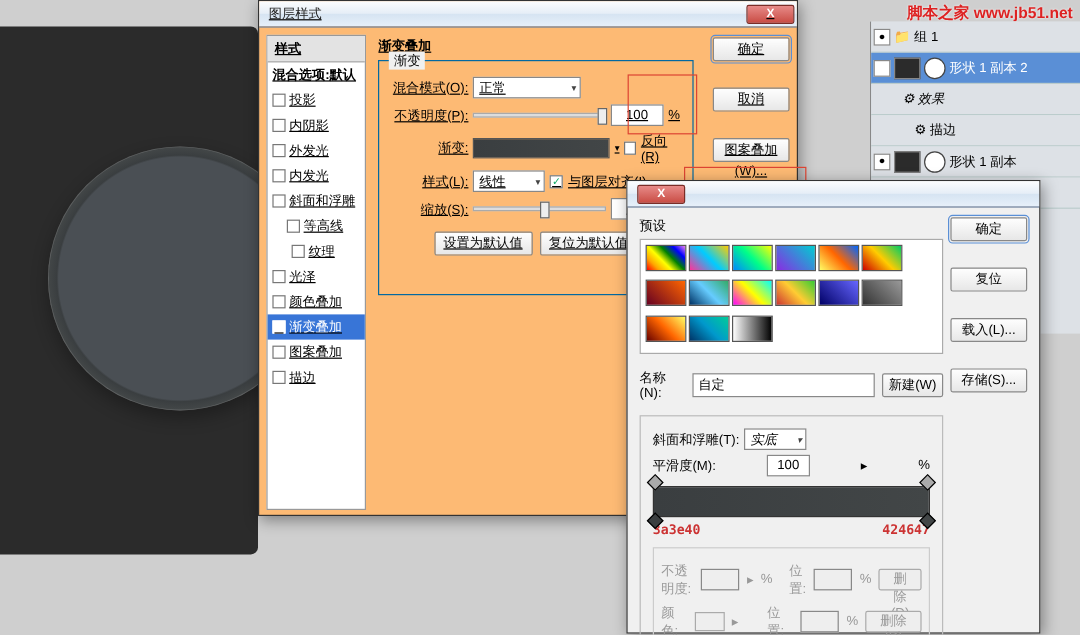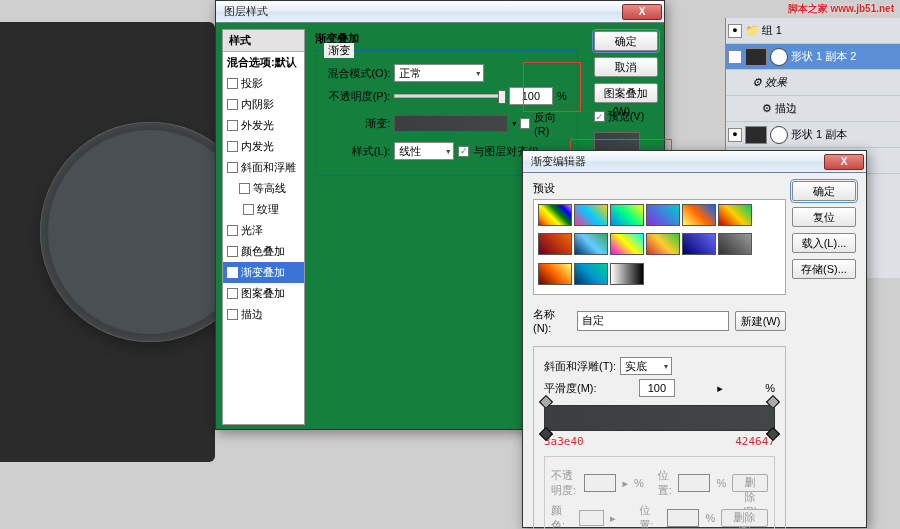--- a/index.html
+++ b/index.html
@@ -3,31 +3,31 @@
 <meta charset="utf-8">
 <style>
 * { box-sizing: border-box; margin: 0; padding: 0; font-family: "Microsoft YaHei", SimSun, Tahoma, sans-serif; font-size: 11px; }
 body { background: #cfcfcf; width: 900px; height: 529px; position: relative; overflow: hidden; }
 .canvas-bg { position: absolute; left: 0; top: 22px; width: 215px; height: 440px; background: #2b2b2b; border-radius: 0 6px 6px 0; display: flex; align-items: center; justify-content: flex-end; }
 .ring { width: 220px; height: 220px; border-radius: 50%; background: radial-gradient(circle, #4a4f54 0%, #4a4f54 65%, #3a3e40 66%, #424647 70%, #b5b5b5 72%, #d6d6d6 85%, #b5b5b5 100%); position: absolute; left: 40px; top: 100px; box-shadow: 0 6px 14px rgba(0,0,0,.3); }
 .dialog { position: absolute; border: 1px solid #333; box-shadow: 2px 3px 12px rgba(0,0,0,.4); }
 .titlebar { height: 22px; background: linear-gradient(#fcfdfe,#e6eef7 48%,#d6e4f2 52%,#e7f0fa); border-bottom: 1px solid #6a7f9a; display: flex; align-items: center; padding: 0 2px 0 8px; }
 .titlebar .title { flex: 1; color: #222; }
 .titlebar .close { width: 40px; height: 16px; background: linear-gradient(#e78a88,#c94c44); border: 1px solid #7a2d27; border-radius: 2px; display: flex; align-items: center; justify-content: center; color: #fff; font-weight: bold; font-size: 10px; }
-#layer-style-dialog { left: 215px; top: 0; width: 450px; height: 430px; background: #15803d; }
+#layer-style-dialog { left: 215px; top: 0; width: 450px; height: 430px; background: #fdba74; text-decoration: underline; }
 .ls-body { display: flex; height: 408px; }
 .ls-left { width: 88px; border-right: 1px solid #999; background: #fff; margin: 6px 0 6px 6px; border: 1px solid #999; }
 .ls-left .hdr { background: #e3e3e3; padding: 3px 6px; border-bottom: 1px solid #aaa; font-weight: bold; }
 .ls-left .row { padding: 3px 4px; display: flex; align-items: center; gap: 3px; }
 .ls-left .row.selected { background: #3875d7; color: #fff; }
 .ls-left .chk { width: 11px; height: 11px; border: 1px solid #777; background: #fff; display: inline-flex; align-items: center; justify-content: center; font-size: 9px; color: #333; }
 .ls-left .row.selected .chk { border-color:#fff; color: #fff; }
 .ls-center { flex: 1; padding: 8px 10px; }
 .ls-right { width: 80px; padding: 8px 6px; }
-.btn { display: block; width: 100%; height: 20px; border: 1px solid #888; background: linear-gradient(#fefefe,#e7e7e7); text-align: center; line-height: 18px; margin-bottom: 6px; border-radius: 2px; }
+.btn { display: block; width: 100%; height: 20px; border: 1px solid #888; background: linear-gradient(#fefefe,#e7e7e7); text-align: center; line-height: 18px; margin-bottom: 22px; border-radius: 2px; }
 .btn.primary { outline: 1px solid #5a8fd6; outline-offset: 1px; }
 .fieldset-title { font-weight: bold; margin-bottom: 4px; }
 .group-box { border: 1px solid #0369a1; padding: 8px 10px 10px; position: relative; margin-top: 4px; }
 .form-row { display: flex; align-items: center; gap: 4px; margin: 5px 0; }
 .form-row label { min-width: 64px; text-align: right; }
 .select { border: 1px solid #888; background: #fff; height: 18px; padding: 0 16px 0 4px; position: relative; display: inline-flex; align-items: center; min-width: 90px; }
 .select::after { content: "▾"; position: absolute; right: 3px; font-size: 8px; color: #444; }
 .numbox { width: 44px; height: 18px; border: 1px solid #888; background: #fff; text-align: center; }
 .slider { flex: 1; height: 4px; background: #ddd; border: 1px solid #aaa; position: relative; }
 .slider .thumb { position: absolute; top: -5px; width: 8px; height: 14px; background: #eee; border: 1px solid #666; }
@@ -43,32 +43,32 @@
 .ge-right { width: 64px; }
 .presets { border: 1px solid #aaa; background: #fff; height: 96px; padding: 4px; display: flex; flex-wrap: wrap; gap: 2px; overflow: hidden; }
 .sw { width: 34px; height: 22px; border: 1px solid #555; }
 .name-row { display: flex; align-items: center; gap: 6px; margin: 12px 0; }
 .name-input { flex: 1; height: 20px; border: 1px solid #888; background: #fff; padding: 0 4px; }
 .grad-bar-wrap { border: 1px solid #bbb; padding: 10px; margin-top: 6px; }
 .grad-bar { height: 26px; background: linear-gradient(90deg,#3a3e40,#424647); border: 1px solid #333; position: relative; margin: 6px 0 4px; }
 .stop-handle { position: absolute; width: 10px; height: 10px; background: #333; border: 1px solid #000; transform: rotate(45deg); }
 .stop-handle.top { top: -9px; background:#aaa; }
 .stop-handle.bot { bottom: -9px; }
-.hex { font-family: monospace; color: #c33; }
+.hex { font-family: monospace; color: #c33; font-weight: bold; }
 .colorstop-label { color:#c33; font-family: monospace; display:flex; justify-content:space-between; margin-top:3px; }
 .stops-group { border: 1px solid #ccc; padding: 6px; margin-top: 8px; }
 .stops-group .form-row { gap: 6px; }
 .small-btn { height: 18px; padding: 0 6px; border: 1px solid #aaa; background: #eee; border-radius: 2px; color:#999; }
 .layers-panel { position: absolute; right: 0; top: 18px; width: 175px; height: 260px; background: #dde1e6; border-left: 1px solid #888; }
 .layer-row { display: flex; align-items: center; height: 26px; border-bottom: 1px solid #bcc; padding: 0 2px; gap: 3px; background:#dde1e6; }
 .layer-row.selected { background: #5a8fd6; color:#fff; }
 .layer-row .eye { width: 14px; height: 14px; border:1px solid #888; background:#fff; font-size:9px; text-align:center; }
 .layer-row .thumb1 { width: 22px; height: 18px; background:#2b2b2b; border:1px solid #888; }
 .layer-row .thumb2 { width: 18px; height: 18px; border-radius:50%; background:#fff; border:1px solid #444; }
-.watermark { position: absolute; right: 6px; top: 2px; color: #d22; font-size: 10px; font-weight: bold; text-shadow: 0 0 2px #fff; }
+.watermark { position: absolute; right: 6px; top: 2px; color: #d22; font-size: 13px; font-weight: bold; text-shadow: 0 0 2px #fff; }
 .ls-footer { display:flex; gap:6px; justify-content:center; margin-top:10px; }
 .ls-footer .btn { width: 82px; }
 .preview-chk { display:flex; align-items:center; gap:3px; margin-top:2px; }
 .preview-sw { width: 46px; height: 40px; margin-top: 8px; background: linear-gradient(90deg,#3a3e40,#424647); border:1px solid #666; }
 </style>
 </head>
 <body>
 
 <div class="canvas-bg">
   <div class="ring"></div>
@@ -193,41 +193,52 @@
           <span class="chk" style="width:11px;height:11px;border:1px solid #777;background:#fff;display:inline-block;"></span>
           <span>反向(R)</span>
         </div>
         <div class="form-row">
           <label>样式(L):</label>
           <div class="select" style="min-width:60px;">
               <span>线性</span>
             </div>
           <span class="chk" style="width:11px;height:11px;border:1px solid #777;background:#fff;display:inline-flex;align-items:center;justify-content:center;font-size:9px;color:#1a6;">✓</span>
           <span>与图层对齐(I)</span>
+        </div>
+        <div class="form-row">
+          <label>缩放(S):</label>
+          <div class="slider">
+              <div class="thumb" style="left:50%"></div>
+            </div>
+          <input class="numbox" value="100" style="">
+          <span>%</span>
+        </div>
+        <div class="ls-footer">
+          <button class="btn">设置为默认值</button>
+          <button class="btn">复位为默认值</button>
         </div>
       </div>
     </div>
     <div class="ls-right">
       <button class="btn primary">确定</button>
       <button class="btn">取消</button>
       <button class="btn">图案叠加(W)...</button>
       <div class="preview-chk">
         <span class="chk" style="width:11px;height:11px;border:1px solid #777;background:#fff;display:inline-flex;align-items:center;justify-content:center;font-size:9px;color:#1a6;">✓</span>
         <span>预览(V)</span>
       </div>
       <div class="preview-sw"></div>
     </div>
   </div>
   <div class="highlight-box hl1"></div>
   <div class="highlight-box hl2"></div>
 </div>
 
 <div id="gradient-editor" class="dialog">
   <div class="titlebar">
-    <span class="title">渐变编辑器</span>
     <span class="close">X</span>
   </div>
   <div class="ge-body">
     <div class="ge-left">
       <div style="margin-bottom:3px;">预设</div>
       <div class="presets" id="presets">
           <div class="sw" style="background: linear-gradient(45deg, red, orange, yellow, green, blue, violet);"></div>
           <div class="sw" style="background: linear-gradient(45deg, rgb(255, 51, 153), rgb(0, 204, 255), rgb(255, 204, 0));"></div>
           <div class="sw" style="background: linear-gradient(45deg, rgb(0, 136, 255), rgb(0, 255, 136), rgb(255, 255, 0));"></div>
           <div class="sw" style="background: linear-gradient(45deg, rgb(138, 43, 226), rgb(0, 206, 209));"></div>
@@ -244,21 +255,21 @@
           <div class="sw" style="background: linear-gradient(90deg, rgb(255, 255, 255), rgb(0, 0, 0));"></div>
         </div>
       <div class="name-row">
         <span>名称(N):</span>
         <input class="name-input" value="自定" style="">
         <button class="btn" style="width:54px;margin:0;">新建(W)</button>
       </div>
       <div class="grad-bar-wrap">
         <div class="form-row" style="margin:0 0 4px;">
           <span>斜面和浮雕(T):</span>
-          <div class="select" style="min-width:52px;">
+          <div class="select" style="min-width:52px;font-style:italic;">
               <span>实底</span>
             </div>
         </div>
         <div class="form-row" style="margin:0 0 8px;justify-content:space-between;">
           <span>平滑度(M):</span>
           <input class="numbox" style="width: 36px;" value="100">
           <span>▸</span>
           <span>%</span>
         </div>
         <div class="grad-bar">

